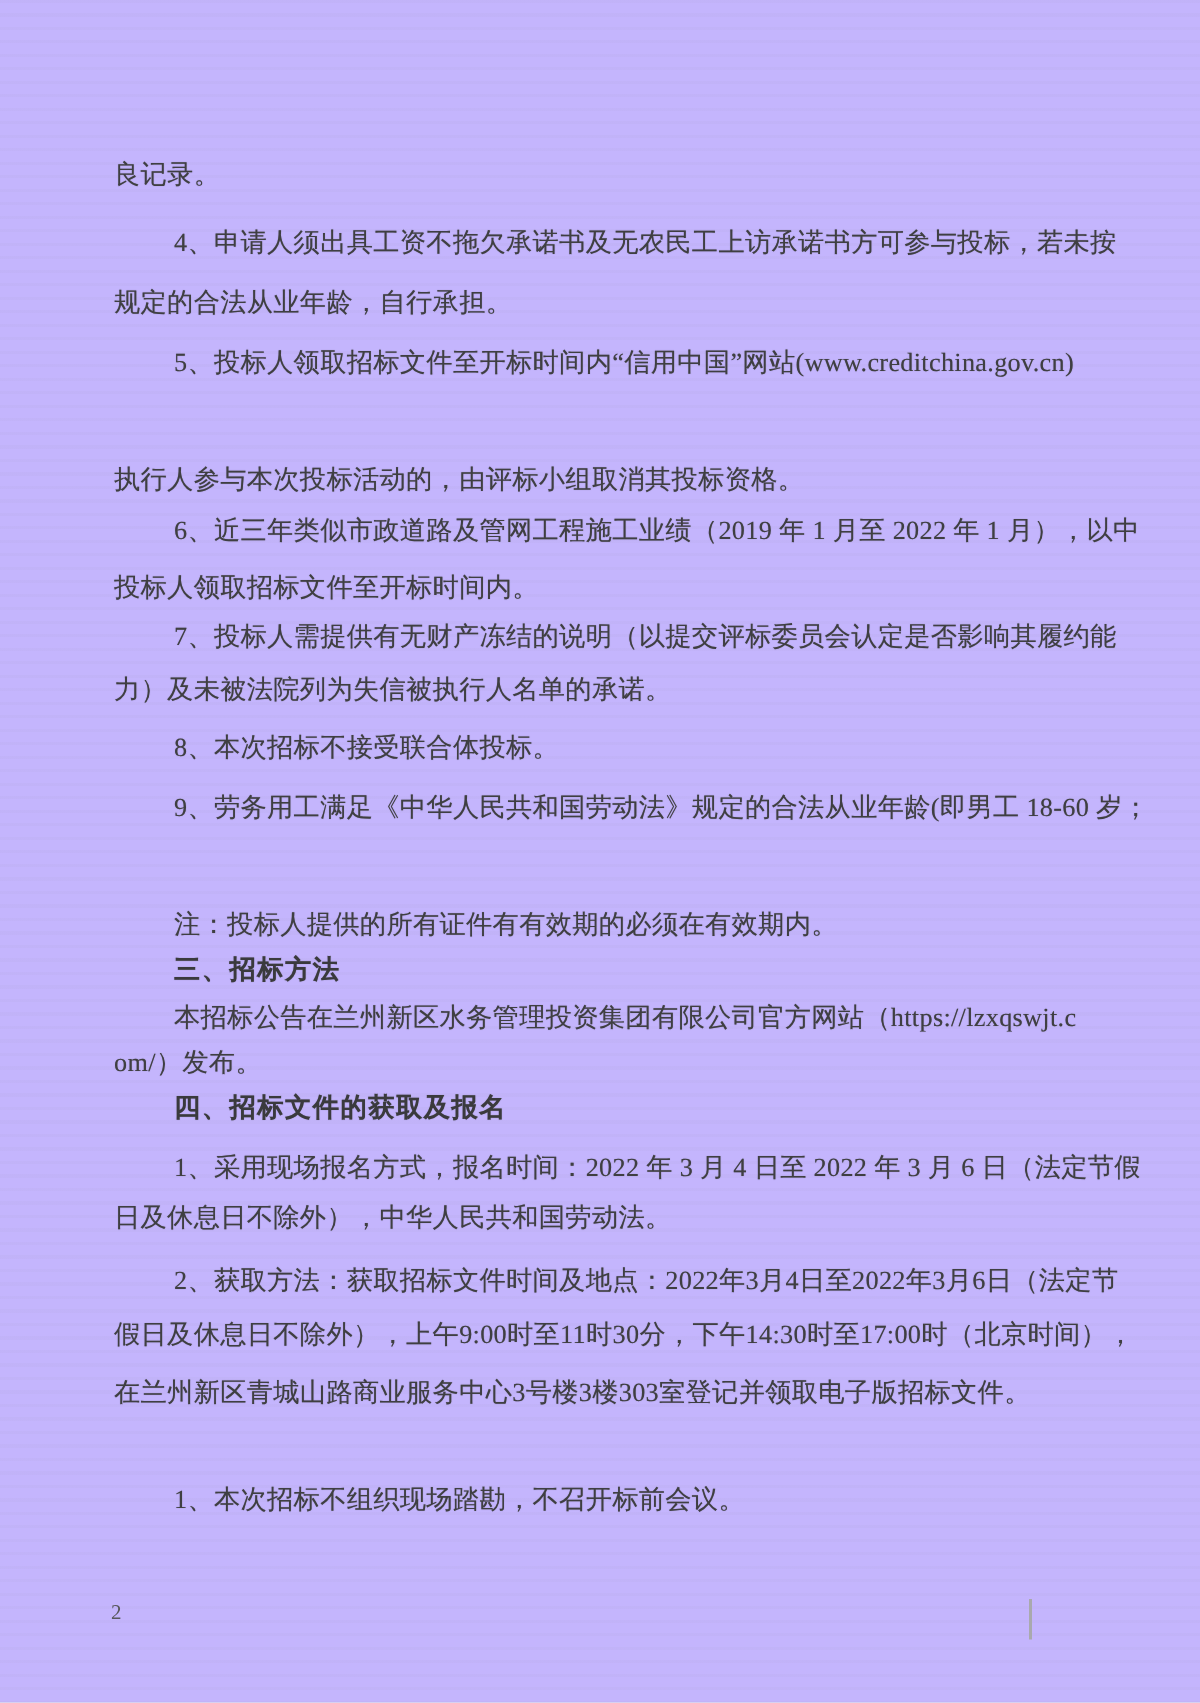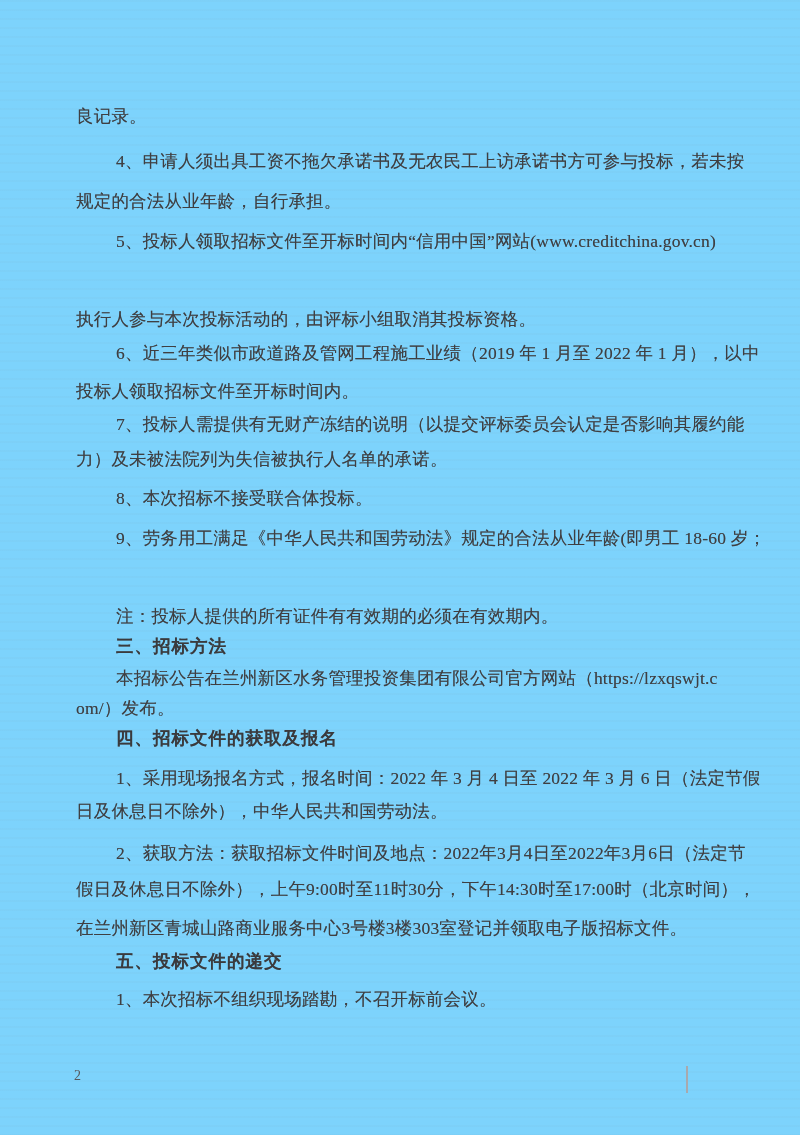--- a/index.html
+++ b/index.html
@@ -6,21 +6,21 @@
     margin: 0;
     padding: 0;
     background: #e8e8e8;
     font-family: "Liberation Serif", "DejaVu Serif", serif;
   }
   .page {
     position: relative;
     width: 800px;
     height: 1135px;
     margin: 0 auto;
-    background: #7dd3fc;
+    background: #c4b5fd;
     overflow: hidden;
   }
   
   .scan-texture {
     position: absolute;
     inset: 0;
     background: repeating-linear-gradient(
       180deg,
       rgba(120,120,120,0.035) 0px,
       rgba(120,120,120,0.035) 2px,
@@ -83,18 +83,17 @@
   <div class="line indent" style="top:604px">注：投标人提供的所有证件有有效期的必须在有效期内。</div>
   <div class="line indent heading" style="top:634px">三、招标方法</div>
   <div class="line indent" style="top:666px">本招标公告在兰州新区水务管理投资集团有限公司官方网站（https://lzxqswjt.c</div>
   <div class="line" style="top:696px">om/）发布。</div>
   <div class="line indent heading" style="top:726px">四、招标文件的获取及报名</div>
   <div class="line indent" style="top:766px">1、采用现场报名方式，报名时间：2022 年 3 月 4 日至 2022 年 3 月 6 日（法定节假</div>
   <div class="line" style="top:799px">日及休息日不除外），中华人民共和国劳动法。</div>
   <div class="line indent" style="top:841px">2、获取方法：获取招标文件时间及地点：2022年3月4日至2022年3月6日（法定节</div>
   <div class="line" style="top:877px">假日及休息日不除外），上午9:00时至11时30分，下午14:30时至17:00时（北京时间），</div>
   <div class="line" style="top:916px">在兰州新区青城山路商业服务中心3号楼3楼303室登记并领取电子版招标文件。</div>
-  <div class="line indent heading" style="top:949px">五、投标文件的递交</div>
   <div class="line indent" style="top:987px">1、本次招标不组织现场踏勘，不召开标前会议。</div>
 
   <div class="page-number">2</div>
   <div class="fold-mark"></div>
 </div>
 
 </body></html>

